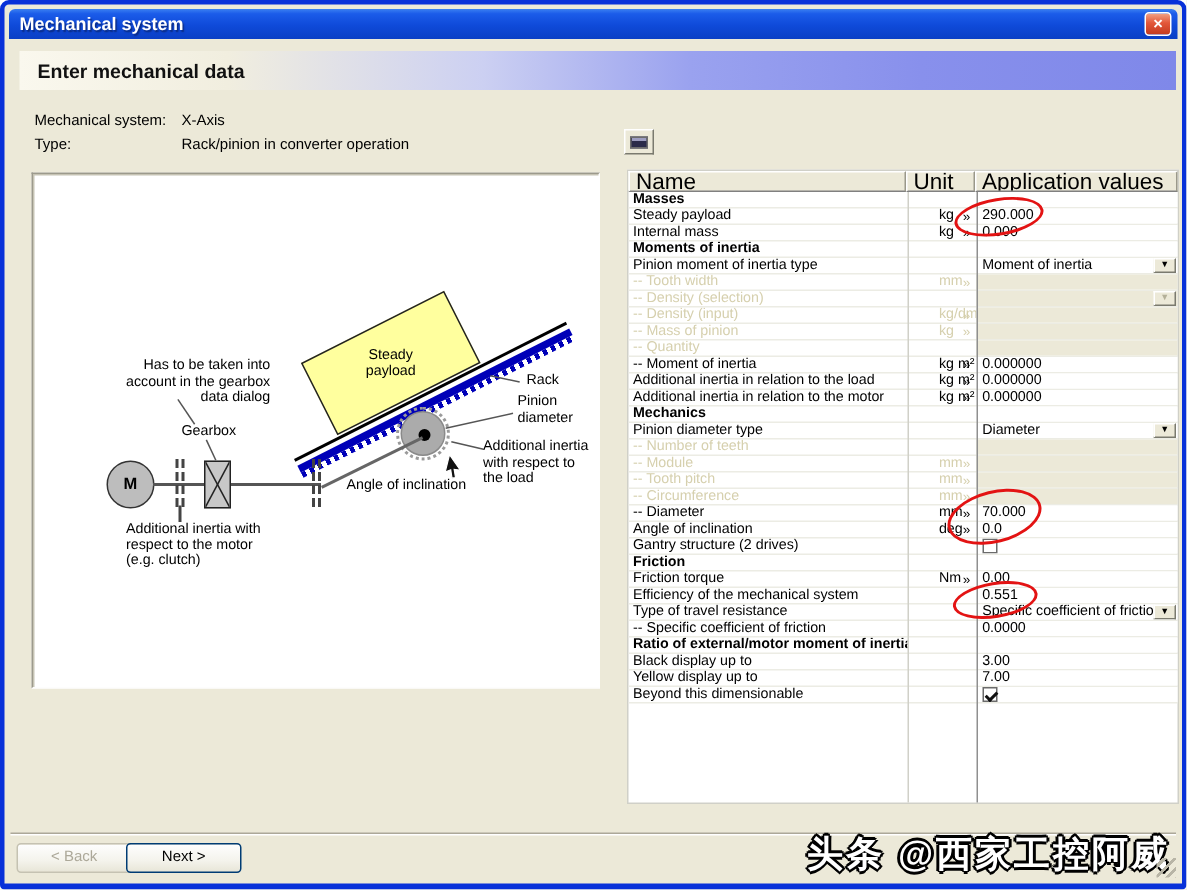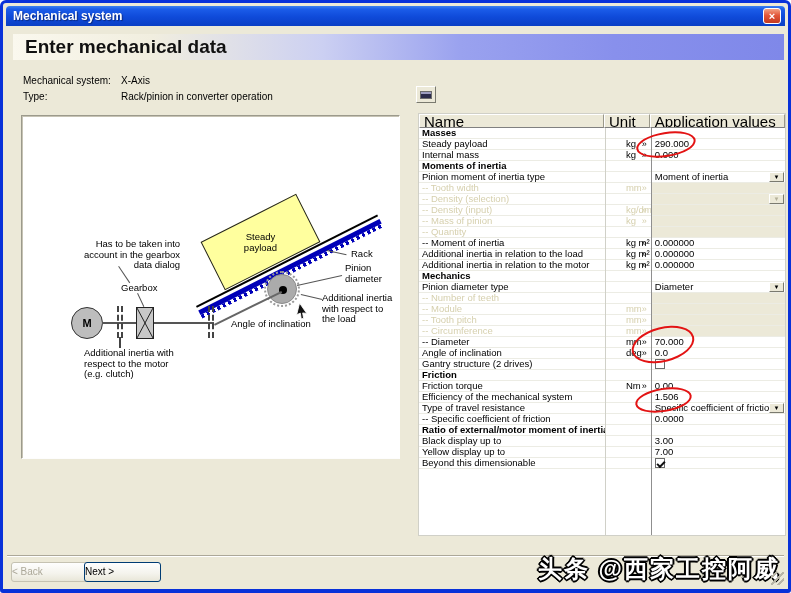--- a/index.html
+++ b/index.html
@@ -17,21 +17,21 @@
            text-shadow:1px 1px 1px #0a2a80; }
   .closebtn { position:absolute; right:4px; top:2px; width:18px; height:16px;
               background:linear-gradient(180deg,#f2a284 0%,#e3573a 45%,#c33a1f 100%);
               border:1px solid #fff; border-radius:3px; color:#fff; font-weight:bold;
               font-size:11px; line-height:14px; text-align:center; cursor:pointer; }
 
   
   .banner { position:absolute; left:10px; top:31px; width:771px; height:26px;
             background:linear-gradient(90deg,#faf8ee 0%,#f1eedf 18%,#ccd0f2 40%,#9aa2ef 58%,#8890ec 78%,#7f88e9 100%);
             display:flex; align-items:center; }
-  .banner span { font-size:19px; font-weight:bold; color:#111; padding-left:12px; }
+  .banner span { font-size:13px; font-weight:bold; color:#111; padding-left:12px; }
 
   
   .infolabel { position:absolute; left:20px; font-size:10px; color:#000; }
   .infoval   { position:absolute; left:118px; font-size:10px; color:#000; }
   .i1 { top:72px; } .i2 { top:88px; }
 
   
   .panel { position:absolute; left:18px; top:112px; width:379px; height:344px;
            background:#fff; border:1px solid #9c9a8c; border-right-color:#fff; border-bottom-color:#fdfdfd;
            box-shadow:inset 1px 1px 0 #c6c3b4; overflow:hidden; }
@@ -102,21 +102,21 @@
   
   .red-circle { position:absolute; border:2.5px solid #e31313; border-radius:50%; pointer-events:none; }
   .circ1 { left:633px; top:129px; width:60px; height:25px; transform:rotate(-9deg); }
   .circ2 { left:628px; top:324px; width:64px; height:35px; transform:rotate(-14deg); }
   .circ3 { left:632px; top:385px; width:57px; height:24px; transform:rotate(-9deg); }
 
   
   .footline { position:absolute; left:4px; right:4px; top:552px; height:0;
               border-top:1px solid #aca899; border-bottom:1px solid #fff; }
   .btn { position:absolute; top:559px; width:77px; height:20px; font-size:10px;
-         font-family:"Liberation Sans",sans-serif; line-height:18px;
+         font-family:"Liberation Sans",sans-serif; text-align:center; line-height:18px;
          background:linear-gradient(180deg,#fefefe 0%,#f4f3ec 60%,#e8e6d8 100%);
          border:1px solid #8b8878; border-radius:3px; }
   .btn.back { left:8px; color:#aca899; border-color:#c5c2b2; }
   .btn.next { left:81px; color:#000; border-color:#003c74; cursor:pointer; }
 
   .watermark { position:absolute; right:8px; top:550px; font-size:24px; font-weight:bold; color:#fff;
                letter-spacing:2px; white-space:nowrap;
                text-shadow:-2px 0 #000,2px 0 #000,0 -2px #000,0 2px #000,-1px -1px #000,1px 1px #000,-1px 1px #000,1px -1px #000; }
   .grip { position:absolute; right:4px; bottom:4px; width:13px; height:13px;
           background:repeating-linear-gradient(135deg,transparent 0 3px,#b8b5a6 3px 5px); }
@@ -334,21 +334,21 @@
             <div class="c-val"></div>
           </div>
           <div class="trow">
             <div class="c-name">Friction torque</div>
             <div class="c-unit"><span>Nm</span><span class="uarr">»</span></div>
             <div class="c-val"><span>0.00</span></div>
           </div>
           <div class="trow">
             <div class="c-name">Efficiency of the mechanical system</div>
             <div class="c-unit"></div>
-            <div class="c-val"><span>1.506</span></div>
+            <div class="c-val"><span>0.551</span></div>
           </div>
           <div class="trow">
             <div class="c-name">Type of travel resistance</div>
             <div class="c-unit"></div>
             <div class="c-val"><span>Specific coefficient of friction</span><div class="ddbtn">▼</div></div>
           </div>
           <div class="trow">
             <div class="c-name">-- Specific coefficient of friction</div>
             <div class="c-unit"></div>
             <div class="c-val"><span>0.0000</span></div>

